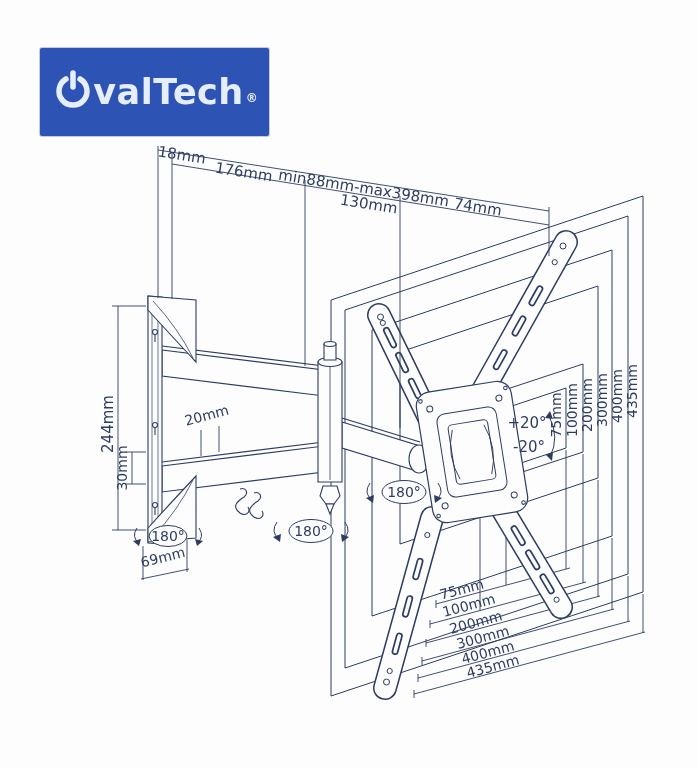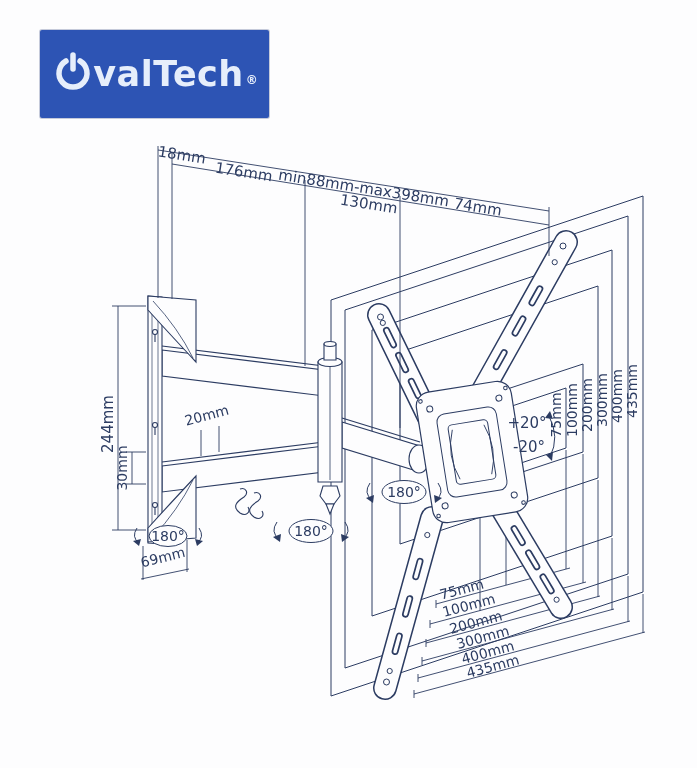--- a/index.html
+++ b/index.html
@@ -2,21 +2,21 @@
 <html><head>
 <meta charset="utf-8">
 <style>
   html,body{margin:0;padding:0;background:#ffffff;}
   .stage{
     position:relative;width:697px;height:768px;overflow:hidden;
     background:#fdfdfe;
     font-family:"DejaVu Sans", sans-serif;
   }
   .logo{
-    position:absolute;left:40px;top:30px;width:229px;height:88px;
+    position:absolute;left:40px;top:48px;width:229px;height:88px;
     background:#2d54b4;border-radius:2px;
     display:flex;align-items:center;justify-content:center;
     box-shadow:0 0 0 1px rgba(30,50,110,.25);
   }
   .logo .brand{
     color:#e6eefb;font-size:35px;font-weight:bold;letter-spacing:.5px;line-height:1;
   }
   .logo sup{
     color:#e6eefb;font-size:12px;font-weight:bold;vertical-align:top;
     position:relative;top:6px;left:2px;

